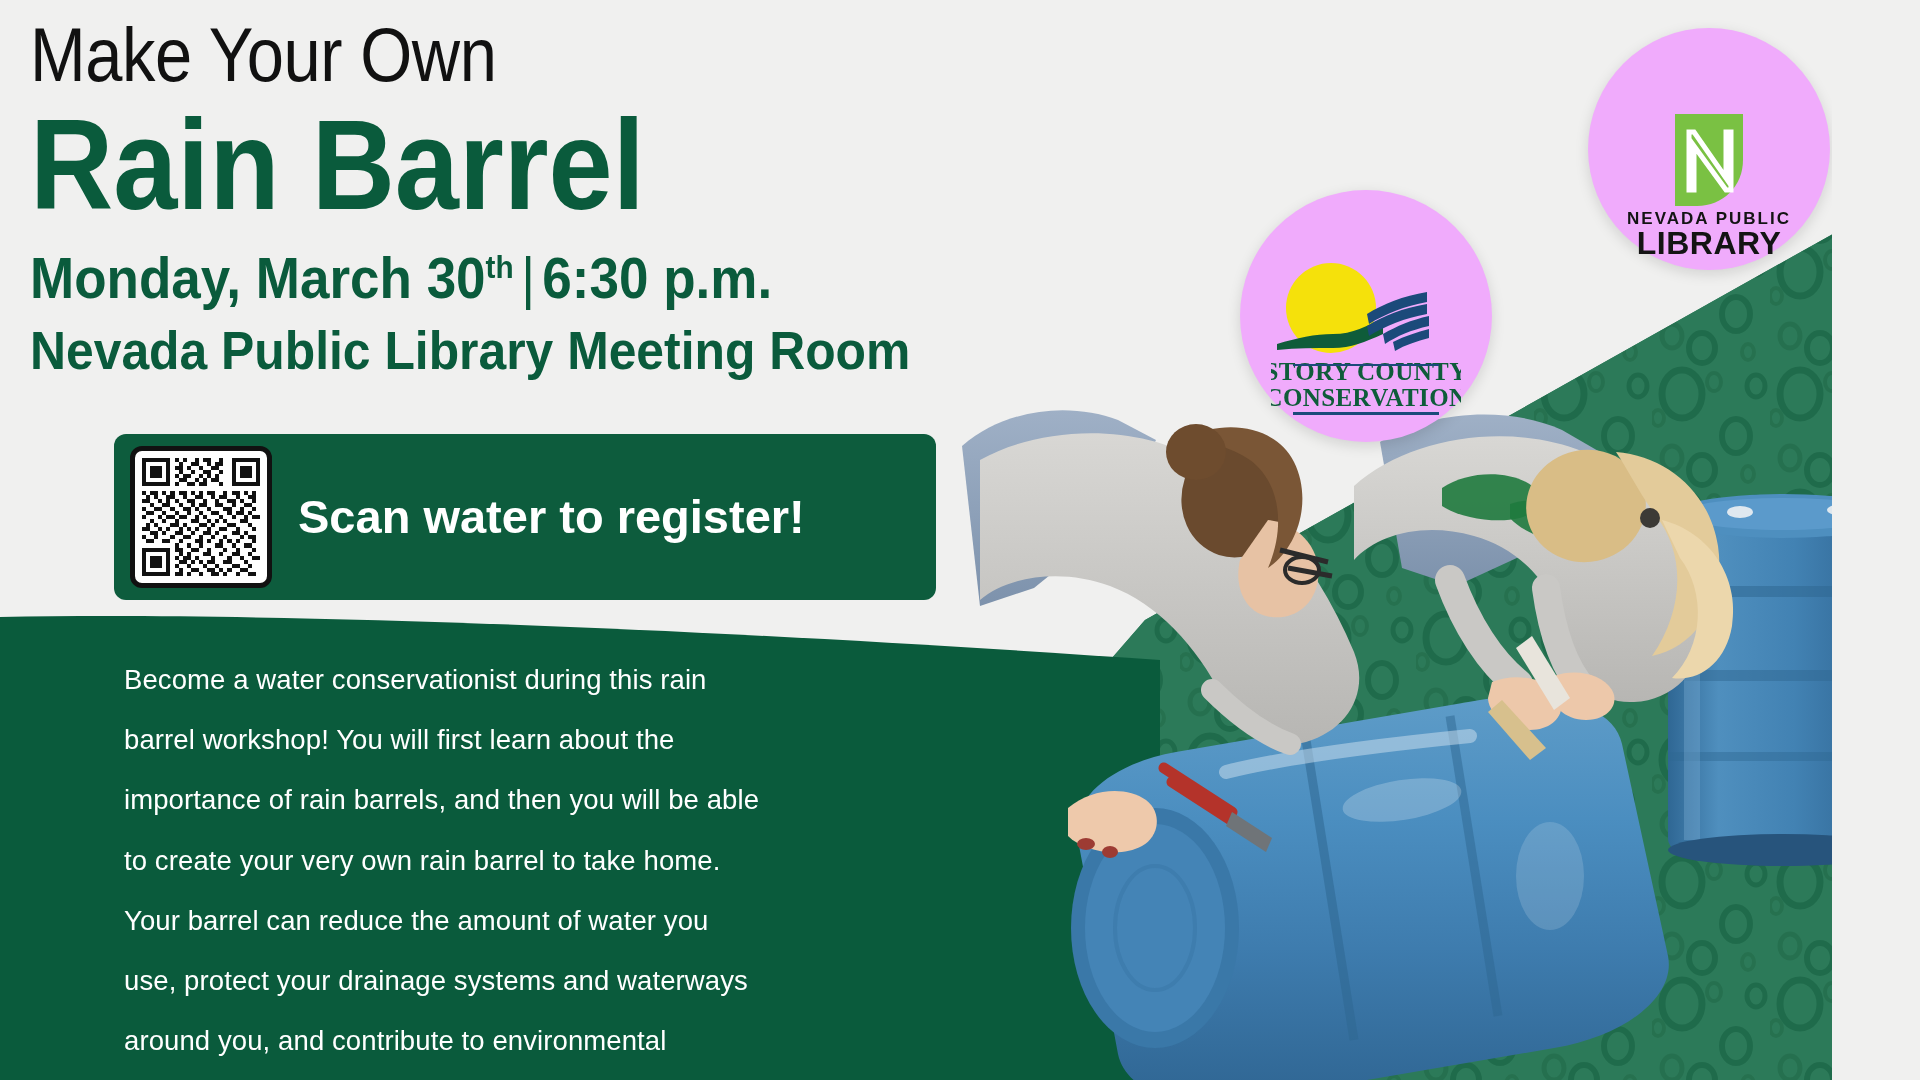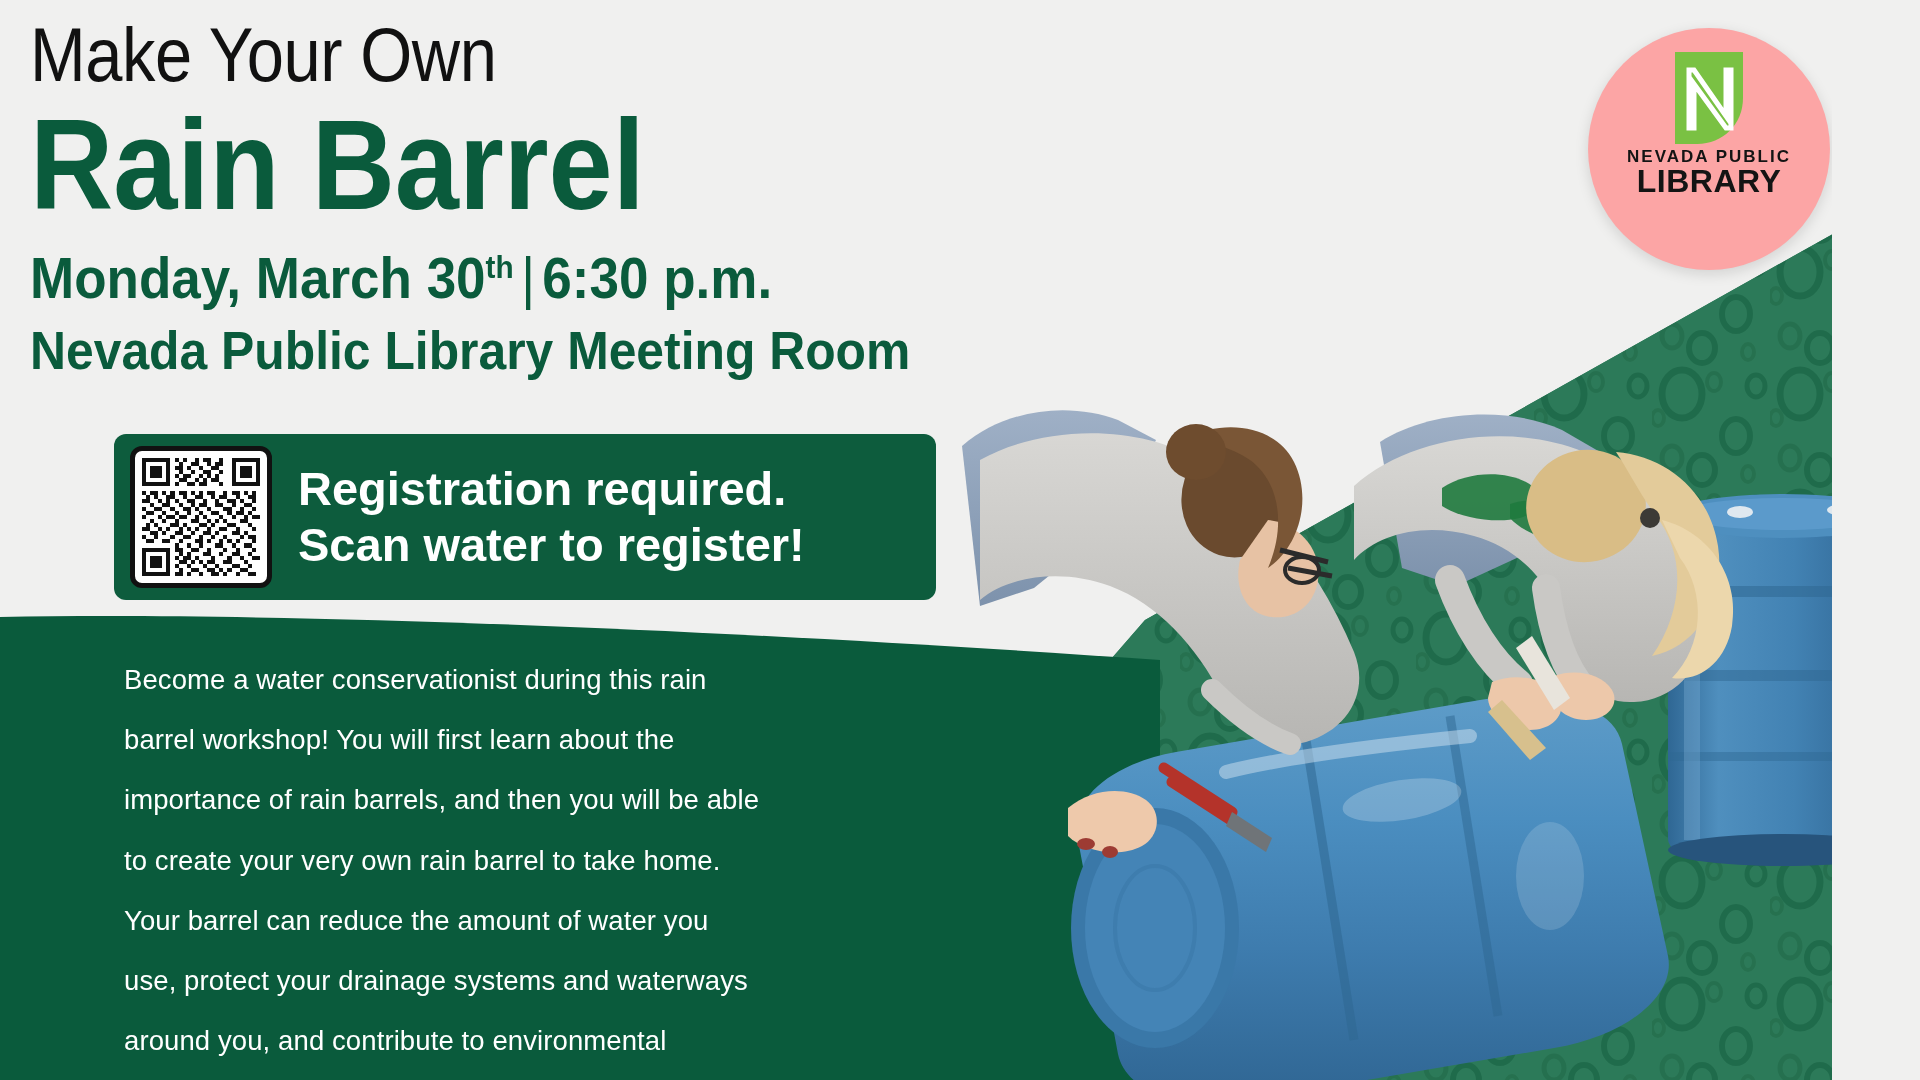--- a/index.html
+++ b/index.html
@@ -124,25 +124,25 @@
     font-size:27.5px;
     line-height:2.19;
     font-weight:400;
     letter-spacing:0.1px;
   }
 
   
   .logo-circle {
     position:absolute;
     border-radius:50%;
-    background:#fca5a5;
+    background:#f0abfc;
     box-shadow:0 4px 14px rgba(0,0,0,0.13);
     z-index:8;
     display:flex;
-    align-items:flex-start;
+    align-items:flex-end;
     justify-content:center;
   }
   #logo-story {
     left:1240px; top:190px;
     width:252px; height:252px;
   }
   #logo-library {
     left:1588px; top:28px;
     width:242px; height:242px;
   }
@@ -514,27 +514,43 @@
             <rect x="11" y="28" width="1" height="1"></rect>
           <rect x="14" y="28" width="1" height="1"></rect>
             <rect x="17" y="28" width="2" height="1"></rect>
           <rect x="20" y="28" width="1" height="1"></rect>
             <rect x="23" y="28" width="1" height="1"></rect>
           <rect x="26" y="28" width="2" height="1"></rect>
         </g>
       </svg>
     </div>
     <div class="reg-text">
-      <div>Registration required.</div>
       <div>Scan water to register!</div>
     </div>
   </div>
 
   <div class="body-copy">Become a water conservationist during this rain barrel workshop! You will first learn about the importance of rain barrels, and then you will be able to create your very own rain barrel to take home. Your barrel can reduce the amount of water you use, protect your drainage systems and waterways around you, and contribute to environmental improvement efforts.</div>
 
+  <div class="logo-circle" id="logo-story">
+    <svg width="190" height="190" viewBox="0 0 190 190">
+      <circle cx="60" cy="56" r="45" fill="#f5e10b"></circle>
+      <path d="M6,92 C26,86 44,82 62,82 C82,82 96,74 112,66 L112,82
+               C94,90 80,96 62,96 C44,96 26,96 6,98 Z" fill="#0f5c3a"></path>
+      <g fill="#1b4a7a">
+        <path d="M96,62 C112,52 132,44 156,40 L156,50 C134,54 114,62 98,72 Z"></path>
+        <path d="M96,74 C112,64 132,56 156,52 L156,62 C134,66 114,74 98,84 Z"></path>
+        <path d="M112,82 C126,74 140,68 158,64 L158,74 C140,78 126,84 114,92 Z"></path>
+        <path d="M122,90 C134,84 146,80 158,77 L158,86 C146,89 134,93 124,99 Z"></path>
+      </g>
+      <text x="95" y="128" text-anchor="middle" font-family="'Liberation Serif', serif" font-size="25" font-weight="700" fill="#0f5c3a" letter-spacing="0.4">STORY COUNTY</text>
+      <text x="95" y="154" text-anchor="middle" font-family="'Liberation Serif', serif" font-size="25" font-weight="700" fill="#0f5c3a" letter-spacing="0.4">CONSERVATION</text>
+      <rect x="22" y="112" width="146" height="2" fill="#1b4a7a"></rect>
+      <rect x="22" y="160" width="146" height="3" fill="#1b4a7a"></rect>
+    </svg>
+  </div>
 
   <div class="logo-circle" id="logo-library">
     <svg width="180" height="180" viewBox="0 0 180 180">
       <path d="M56,24 h68 v46 c0,26 -20,46 -46,46 h-22 z" fill="#7ac143"></path>
       <g fill="none" stroke="#ffffff" stroke-width="5">
         <path d="M70,100 V42 h5 l32,46 V42 h5 v58 h-5 L75,56 v44 z"></path>
       </g>
       <text x="90" y="134" text-anchor="middle" font-family="'Liberation Sans', sans-serif" font-size="17" font-weight="700" fill="#141414" letter-spacing="2">NEVADA PUBLIC</text>
       <text x="90" y="164" text-anchor="middle" font-family="'Liberation Sans', sans-serif" font-size="32" font-weight="700" fill="#141414" letter-spacing="0.5">LIBRARY</text>
     </svg>

